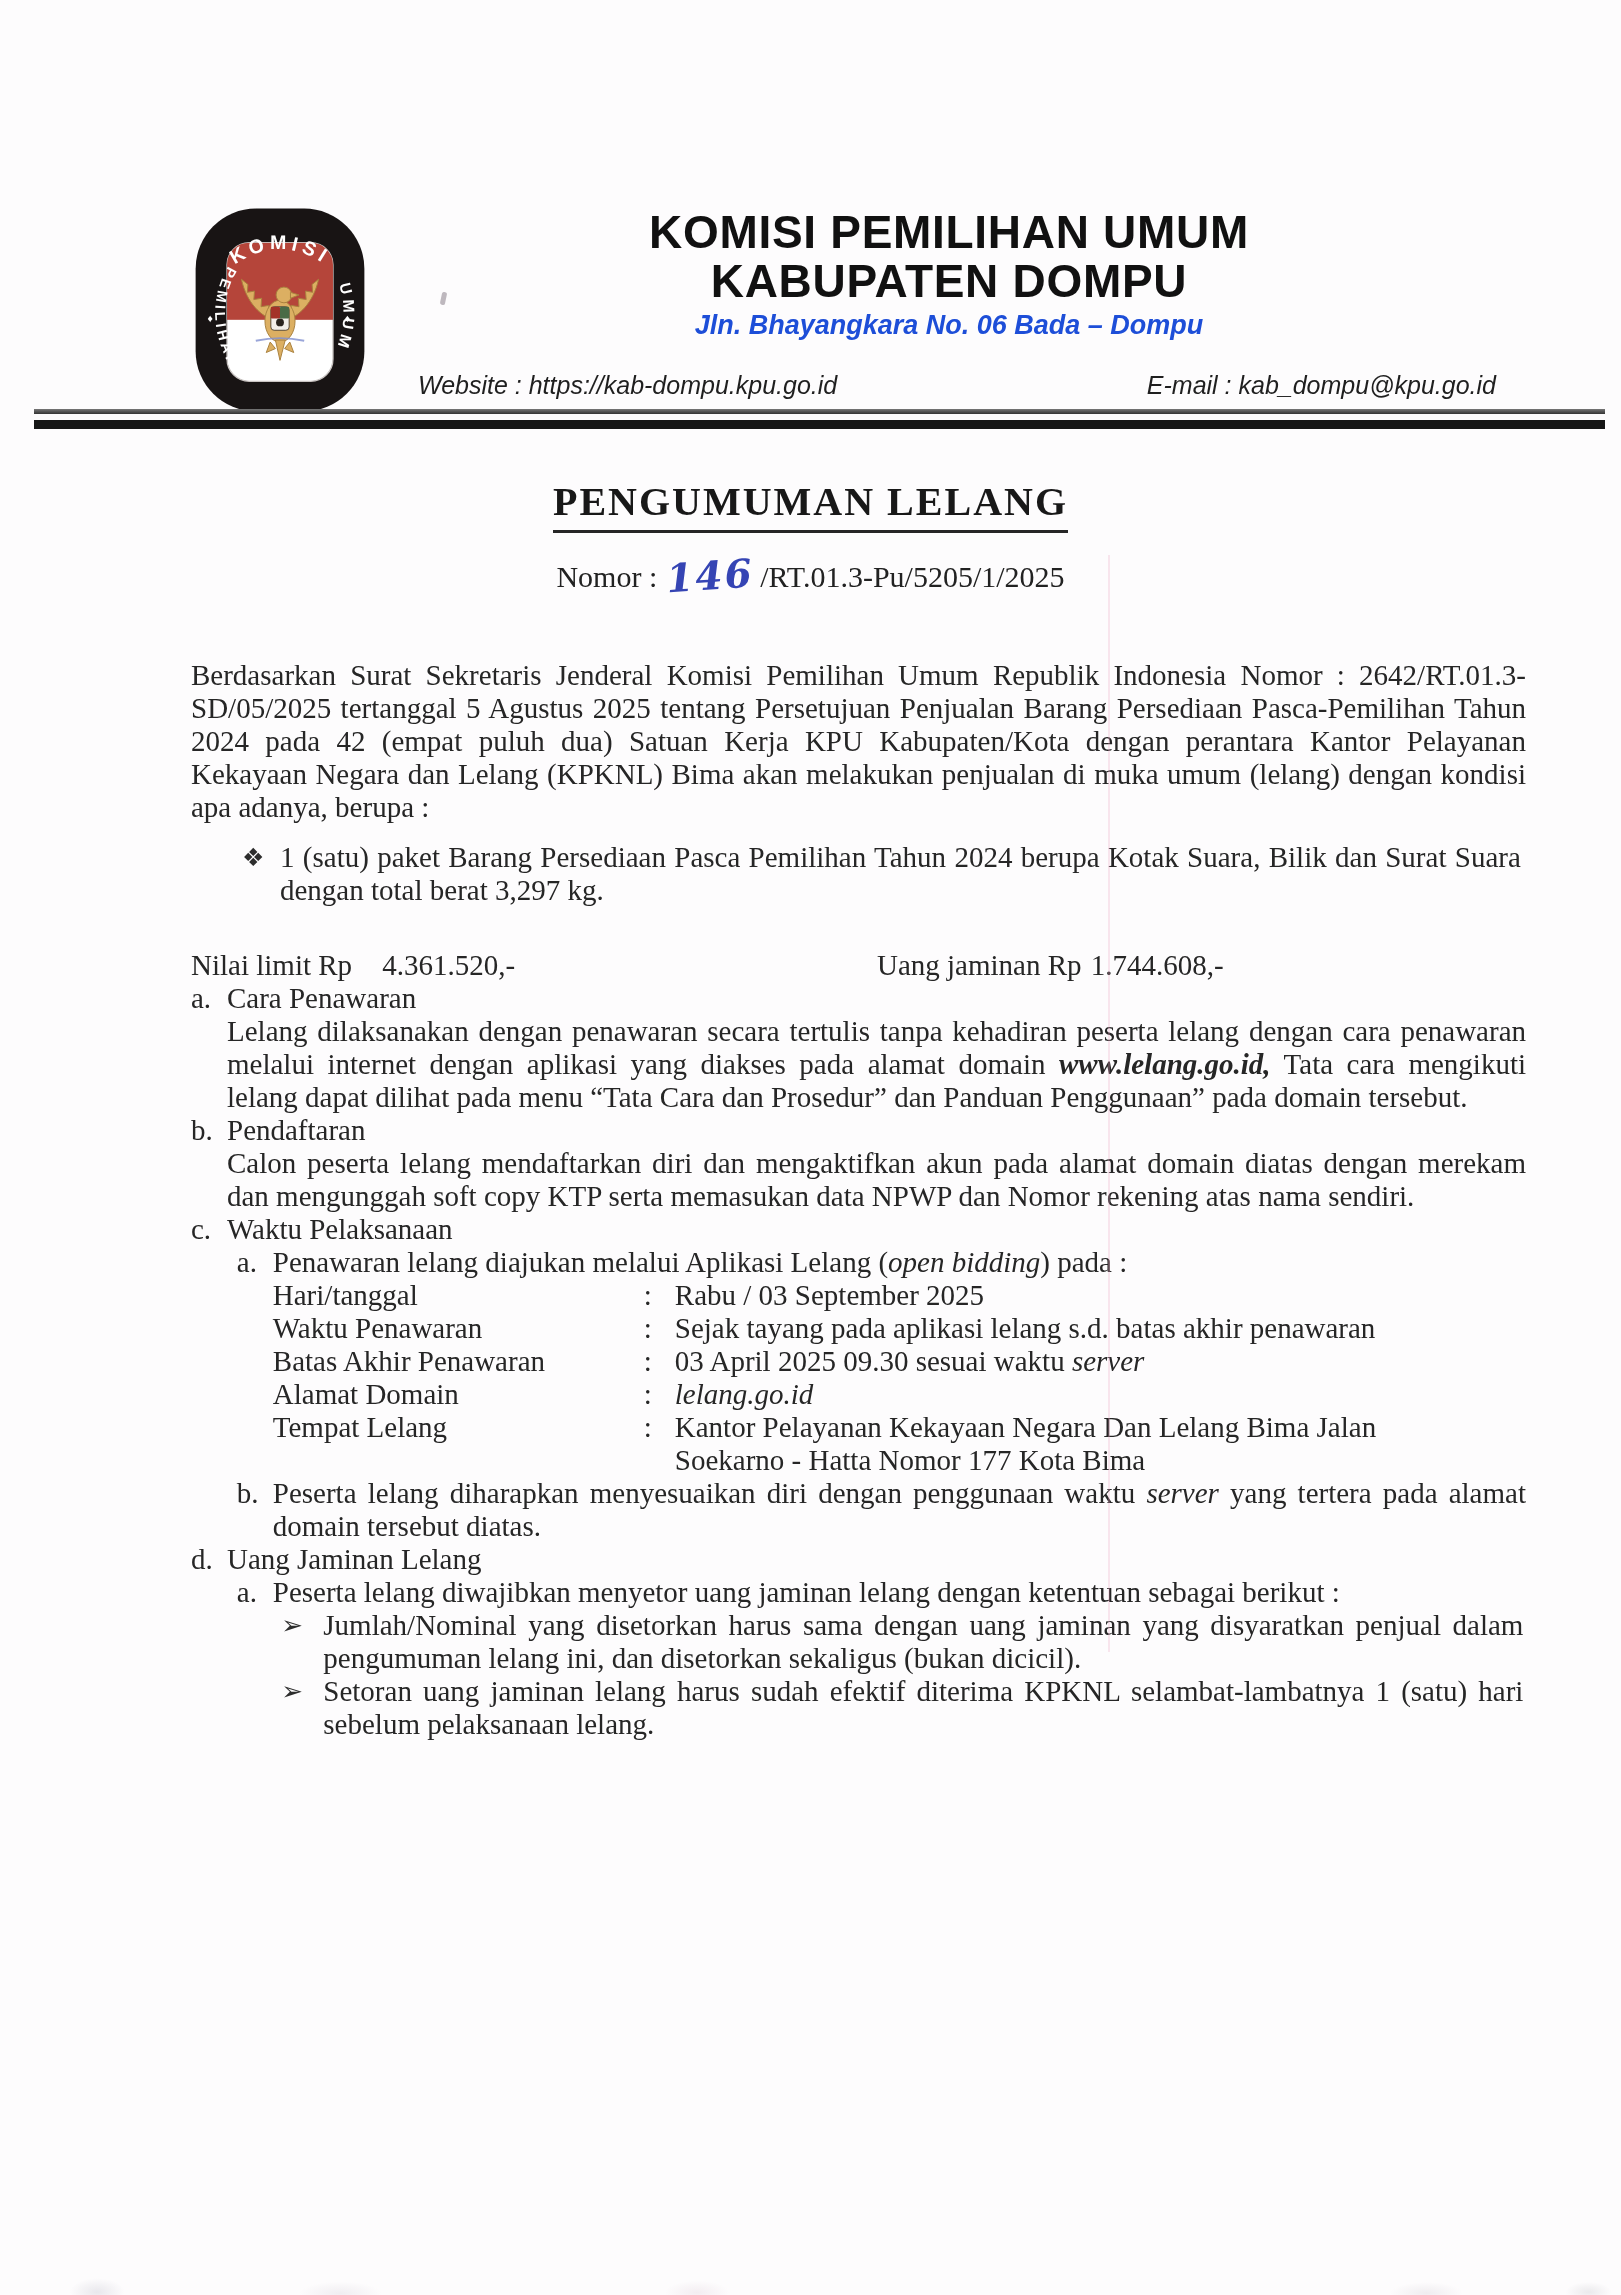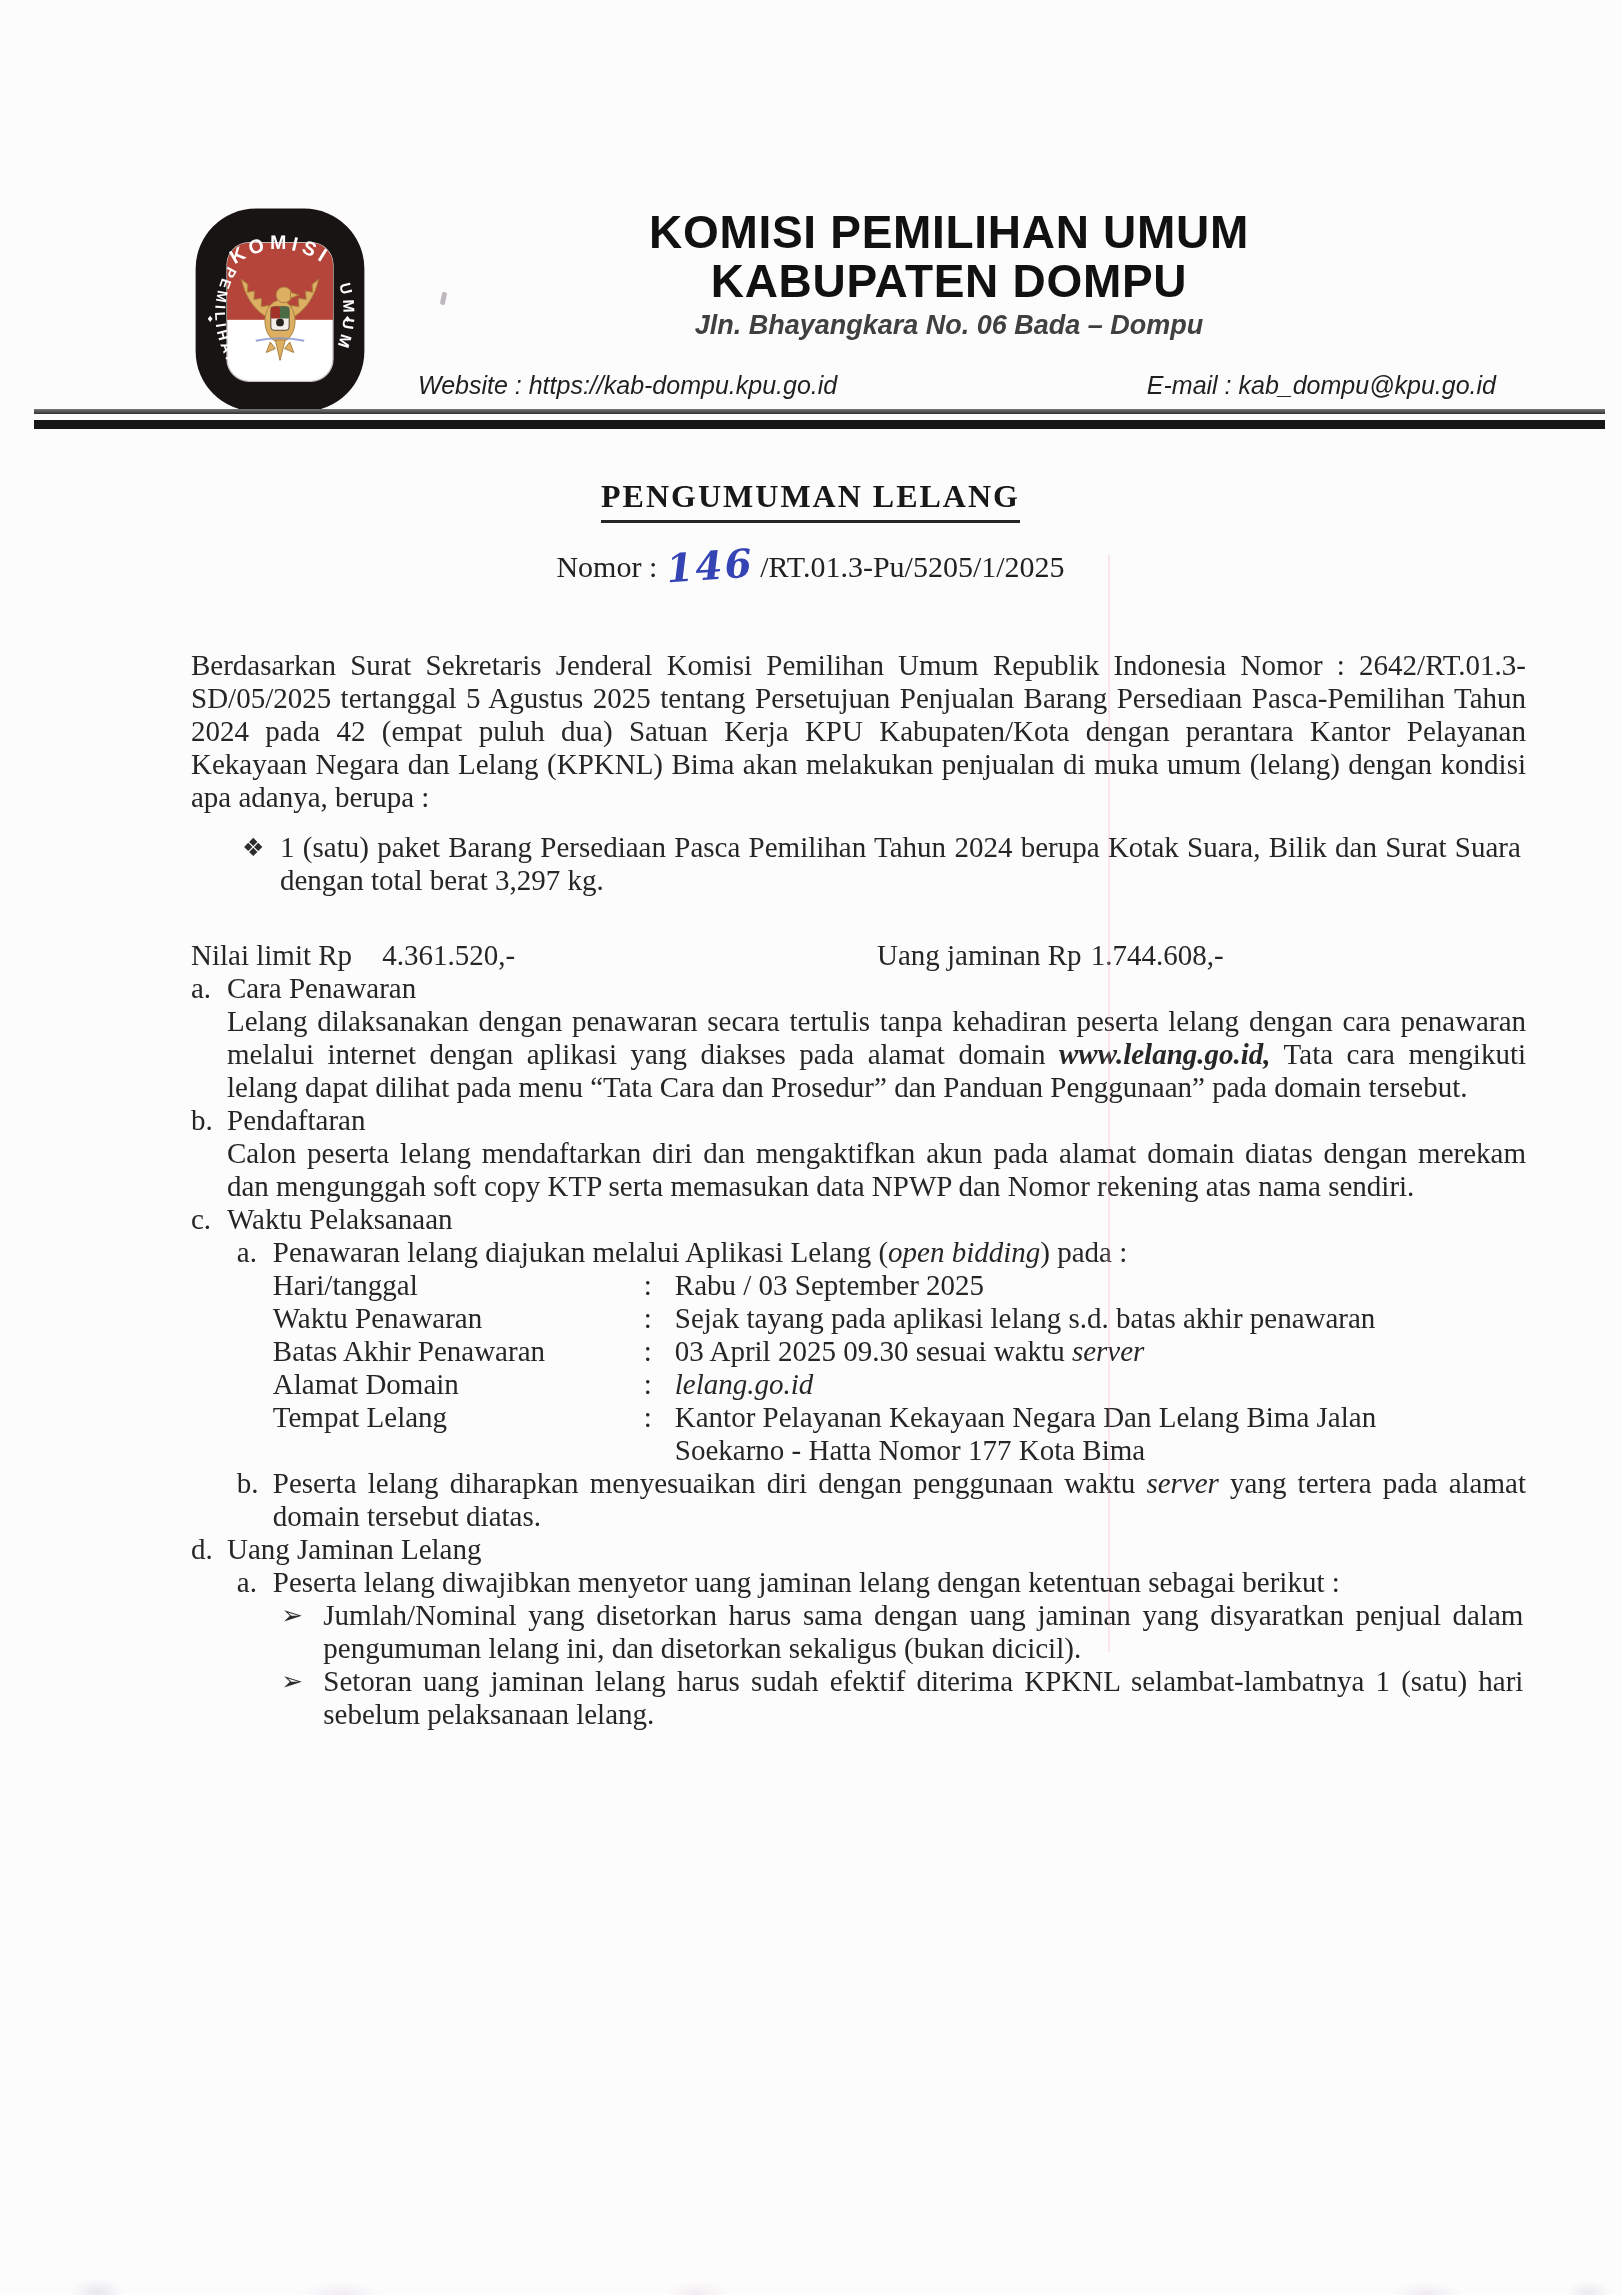--- a/index.html
+++ b/index.html
@@ -16,37 +16,37 @@
   .letterhead { position:relative; height:431px; }
   .logo-wrap { position:absolute; left:193px; top:206px; width:174px; height:208px; }
   .head-block { position:absolute; left:375px; right:98px; top:208px; text-align:center; }
   .org1, .org2 {
     font-family:"Liberation Sans", sans-serif;
     font-weight:bold; font-size:46px; letter-spacing:0.7px; color:#111;
     line-height:1.07;
   }
   .addr {
     font-family:"Liberation Sans", sans-serif;
-    font-style:italic; font-weight:bold; font-size:27px; color:#404040;
+    font-style:italic; font-weight:bold; font-size:27px; color:#1d4ed8;
     margin-top:3.9px;
   }
   .contact-row {
     position:absolute; left:418px; right:125px; top:371px;
     display:flex; justify-content:space-between;
     font-family:"Liberation Sans", sans-serif;
     font-style:italic; font-size:25px; color:#1f1f1f;
   }
   .rule-thin  { position:absolute; left:34px; right:15.7px; top:409px; height:4.6px;  background:linear-gradient(#777,#333); }
   .rule-thick { position:absolute; left:34px; right:15.7px; top:420px; height:8.5px; background:#161616; }
 
   
   .title-block { text-align:center; padding-top:47px; }
   .doc-title {
     display:inline-block;
-    font-size:32px; font-weight:bold; letter-spacing:2px; color:#181818;
+    font-size:40px; font-weight:bold; letter-spacing:2px; color:#181818;
     border-bottom:3.9px solid #262626; padding-bottom:5.2px;
   }
   .nomor-line { text-align:center; font-size:30px; margin-top:17px; color:#222; }
   .handwritten {
     display:inline-block; color:#3544b4;
     font-family:"DejaVu Serif", serif; font-style:italic; font-weight:bold;
     font-size:39px; letter-spacing:2px;
     transform:rotate(-4deg) translateY(2.6px);
     margin:0 6.5px 0 9.1px;
   }

